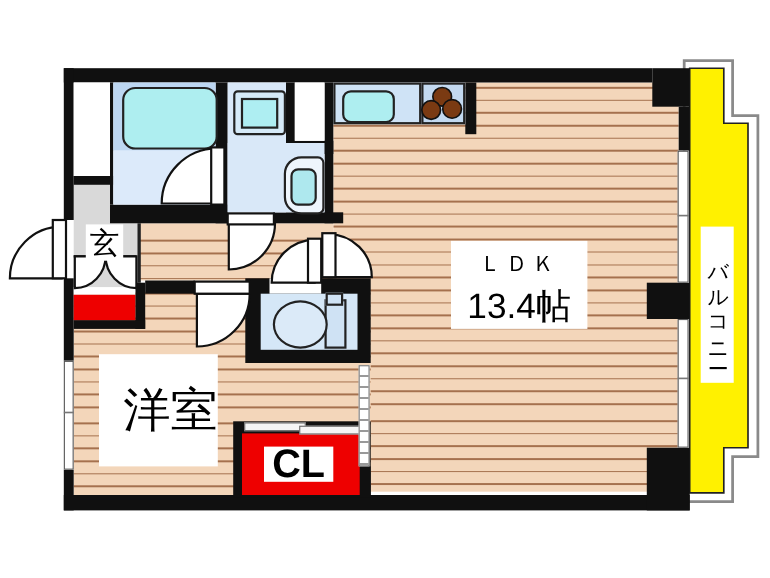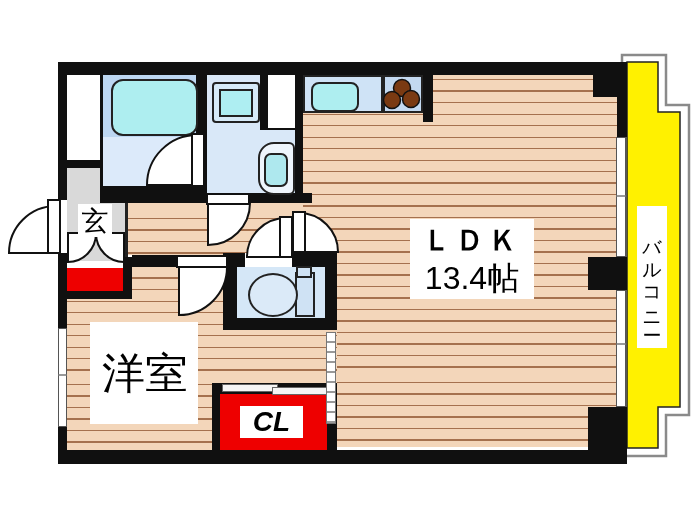--- a/index.html
+++ b/index.html
@@ -122,25 +122,25 @@
     <circle cx="411" cy="99" r="8.5" fill="#7a3a12" stroke="#111" stroke-width="1.5"></circle>
 
     <line x1="616" y1="196" x2="626" y2="196" stroke="#777" stroke-width="1.5"></line>
     <line x1="616" y1="344" x2="626" y2="344" stroke="#777" stroke-width="1.5"></line>
     <line x1="58" y1="375" x2="67" y2="375" stroke="#777" stroke-width="1.5"></line>
   </svg>
 
   <div class="lbl" style="left:78px;top:204px;width:34px;height:33px;font-size:27px;">玄</div>
 
   <div class="lbl" style="left:410px;top:219px;width:124px;height:80px;flex-direction:column;line-height:38px;">
-    <span style="font-size:29px;letter-spacing:4px;font-weight:bold;">ＬＤＫ</span>
+    <span style="font-size:20px;letter-spacing:4px;">ＬＤＫ</span>
     <span style="font-size:32px;">13.4帖</span>
   </div>
 
-  <div class="lbl" style="left:90px;top:322px;width:106px;height:102px;flex-direction:column;align-items:center;line-height:50px;padding-left:2px;">
+  <div class="lbl" style="left:90px;top:322px;width:106px;height:102px;flex-direction:column;align-items:flex-end;line-height:50px;padding-left:2px;">
     <span style="font-size:43px;">洋室</span>
   </div>
 
-  <div class="lbl" style="left:240px;top:406px;width:63px;height:32px;font-size:28px;font-weight:600;font-style:italic;">CL</div>
+  <div class="lbl" style="left:240px;top:406px;width:63px;height:32px;font-size:36px;font-weight:600;">CL</div>
 
   <div class="lbl" style="left:637px;top:206px;width:30px;height:142px;font-size:19px;writing-mode:vertical-rl;letter-spacing:3px;">バルコニー</div>
 
 </div>
 
 </body></html>

